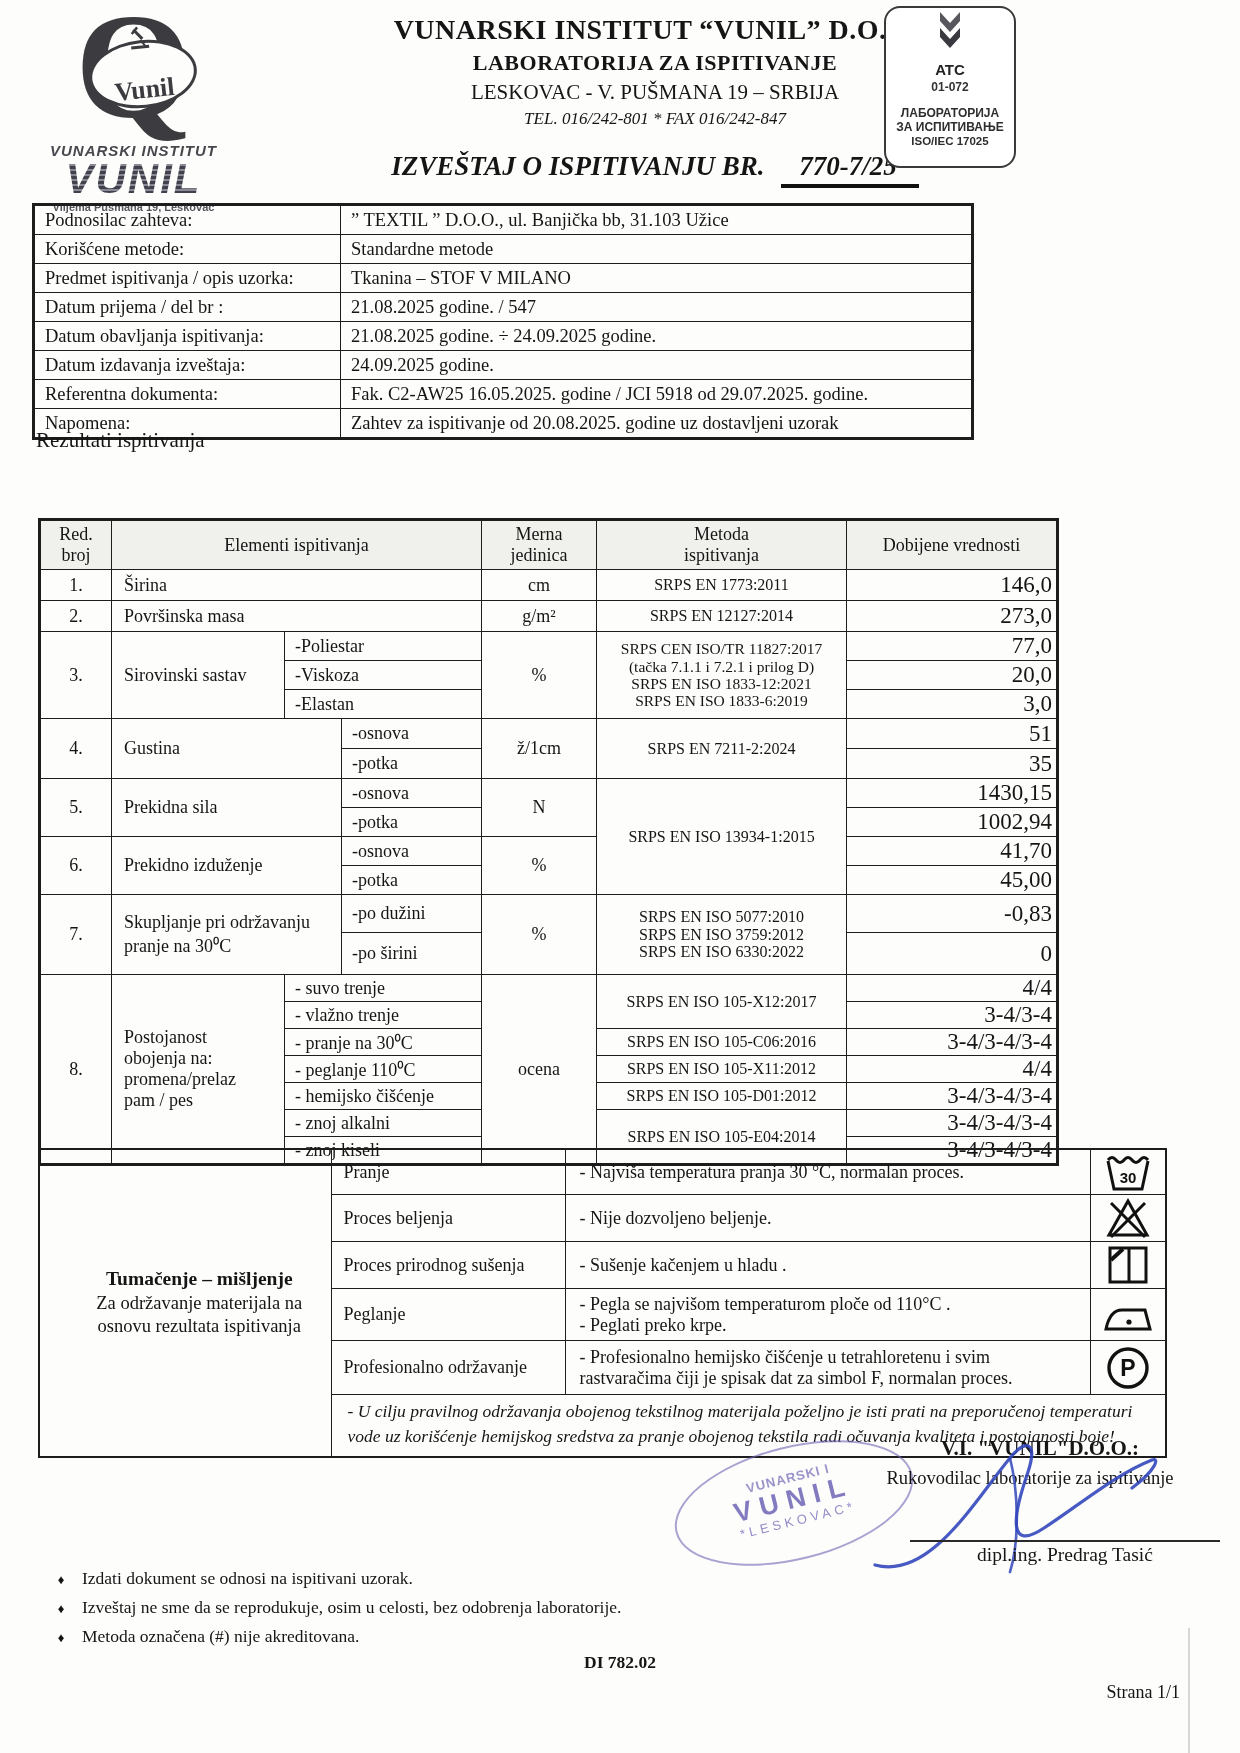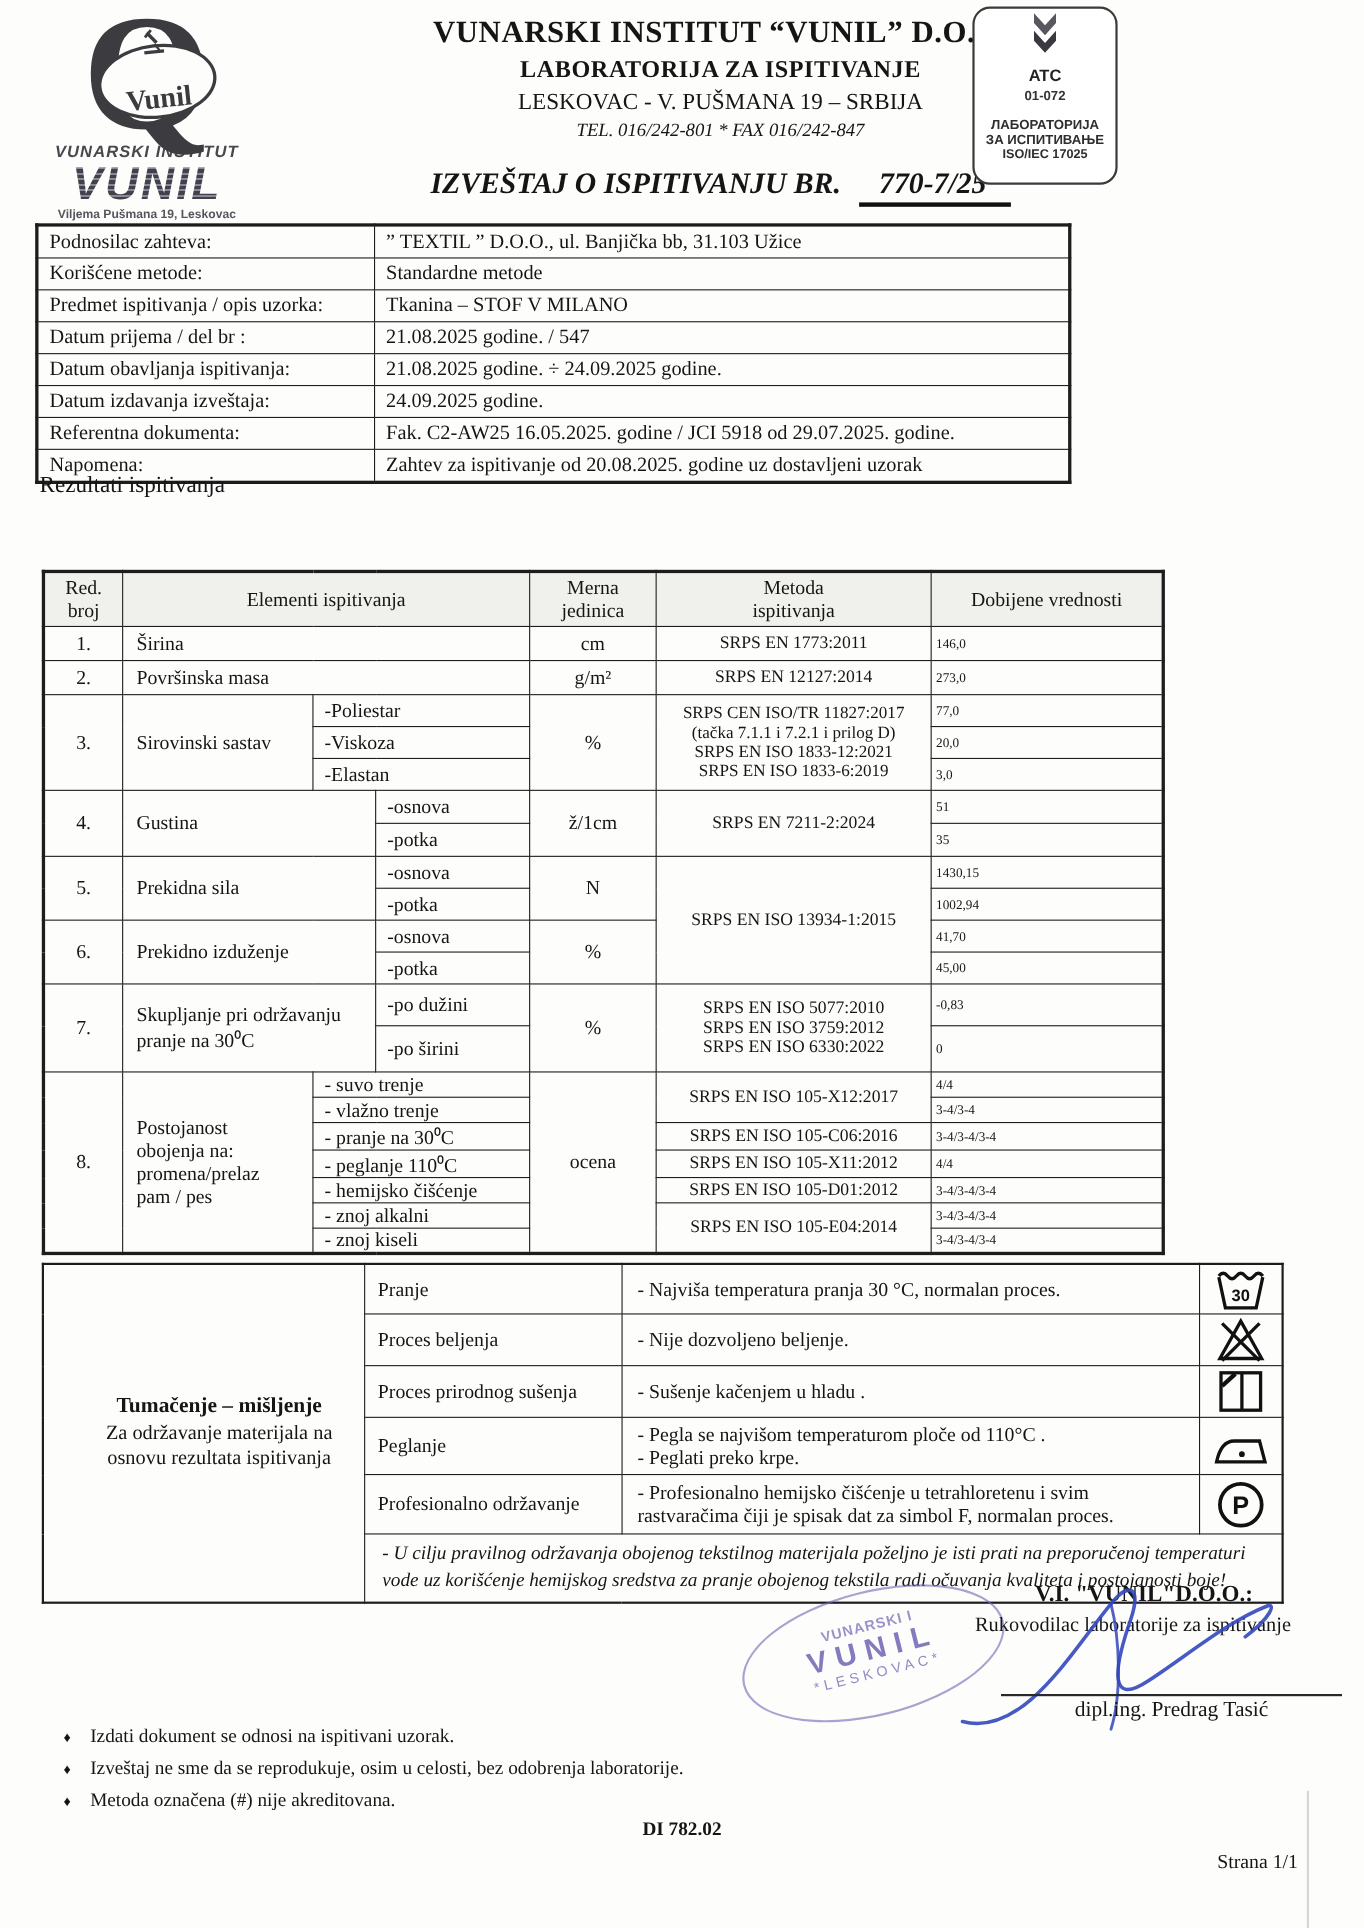--- a/index.html
+++ b/index.html
@@ -10,21 +10,21 @@
     overflow:hidden;
   }
   
   .hdr{position:absolute;top:0;left:0;width:1240px;height:200px;}
   .logo{position:absolute;left:26px;top:6px;width:215px;text-align:center;}
   .logo-q{font-size:150px;line-height:120px;font-weight:bold;color:#3c3c40;position:relative;width:170px;margin:0 auto;}
   .logo-oval{position:absolute;left:40px;top:34px;width:102px;height:62px;border-radius:50%;
     background:#fdfdfc;border:3px solid #3c3c40;display:flex;align-items:flex-end;justify-content:center;transform:rotate(-6deg);}
   .logo-oval .vunil-word{font-size:26px;font-weight:bold;color:#3c3c40;line-height:30px;}
   .logo-micro{position:absolute;left:36px;top:-20px;}
-  .logo-inst{font-family:"Liberation Sans",sans-serif;font-style:italic;font-weight:bold;font-size:15px;color:#47474d;margin-top:4px;letter-spacing:1px;}
+  .logo-inst{font-family:"Liberation Sans",sans-serif;font-style:italic;font-weight:bold;font-size:15px;color:#47474d;margin-top:16px;letter-spacing:1px;}
   .logo-vunil{font-family:"Liberation Sans",sans-serif;font-style:italic;font-weight:bold;font-size:42px;line-height:40px;color:#4b4b55;letter-spacing:2px;
     background:repeating-linear-gradient(0deg,#41414b 0 3px,#8a8a96 3px 5px);-webkit-background-clip:text;background-clip:text;-webkit-text-fill-color:transparent;}
   .logo-addr{font-family:"Liberation Sans",sans-serif;font-weight:bold;font-size:11px;color:#55555c;margin-top:2px;}
   .hdr-center{position:absolute;left:255px;top:14px;width:800px;text-align:center;}
   .hc-institute{font-size:28px;font-weight:bold;letter-spacing:.5px;}
   .hc-lab{font-size:22px;font-weight:bold;margin-top:4px;letter-spacing:.5px;}
   .hc-addr{font-size:21px;margin-top:4px;}
   .hc-tel{font-size:17px;margin-top:4px;font-style:italic;}
   .hc-report{margin-top:22px;font-size:27px;font-weight:bold;font-style:italic;}
   .hc-report .no{display:inline-block;border-bottom:4px solid #111;padding:0 22px 2px 18px;margin-left:10px;}
@@ -42,21 +42,21 @@
   .res-title{position:absolute;left:36px;top:428px;font-size:21px;}
   table.rt{position:absolute;left:38px;top:518px;border-collapse:collapse;border:3px solid #1d1d1d;table-layout:fixed;}
   .rt td,.rt th{border:1.9px solid #1d1d1d;font-weight:normal;padding:0 4px;overflow:hidden;}
   .rt th{font-size:18px;background:#f0f0ec;}
   .rt .no{text-align:center;font-size:18px;}
   .rt .nm{font-size:18px;padding-left:12px;}
   .rt .sub{font-size:18px;padding-left:10px;}
   .rt .unit{text-align:center;font-size:18px;}
   .rt .met{text-align:center;font-size:16px;line-height:1.12;}
   .rt .met .ln{display:block;}
-  .rt .val{text-align:left;font-size:12px;}
+  .rt .val{text-align:right;font-size:23px;}
   
   table.care{position:absolute;left:38px;top:1148px;border-collapse:collapse;border:2.8px solid #1d1d1d;table-layout:fixed;}
   .care td{border:1.8px solid #1d1d1d;padding:2px 8px;overflow:hidden;}
   .care .left{text-align:center;vertical-align:middle;padding-left:36px;}
   .care .left .t{font-size:19.5px;font-weight:bold;margin-bottom:2px;}
   .care .left .s{font-size:18.5px;line-height:1.25;}
   .care .clabel{font-size:18px;padding-left:12px;}
   .care .ctext{font-size:18px;padding-left:14px;}
   .care .csym{text-align:right;padding:1px;}
   .care .note{font-size:17.5px;font-style:italic;line-height:1.45;padding:4px 10px 6px 16px;}

